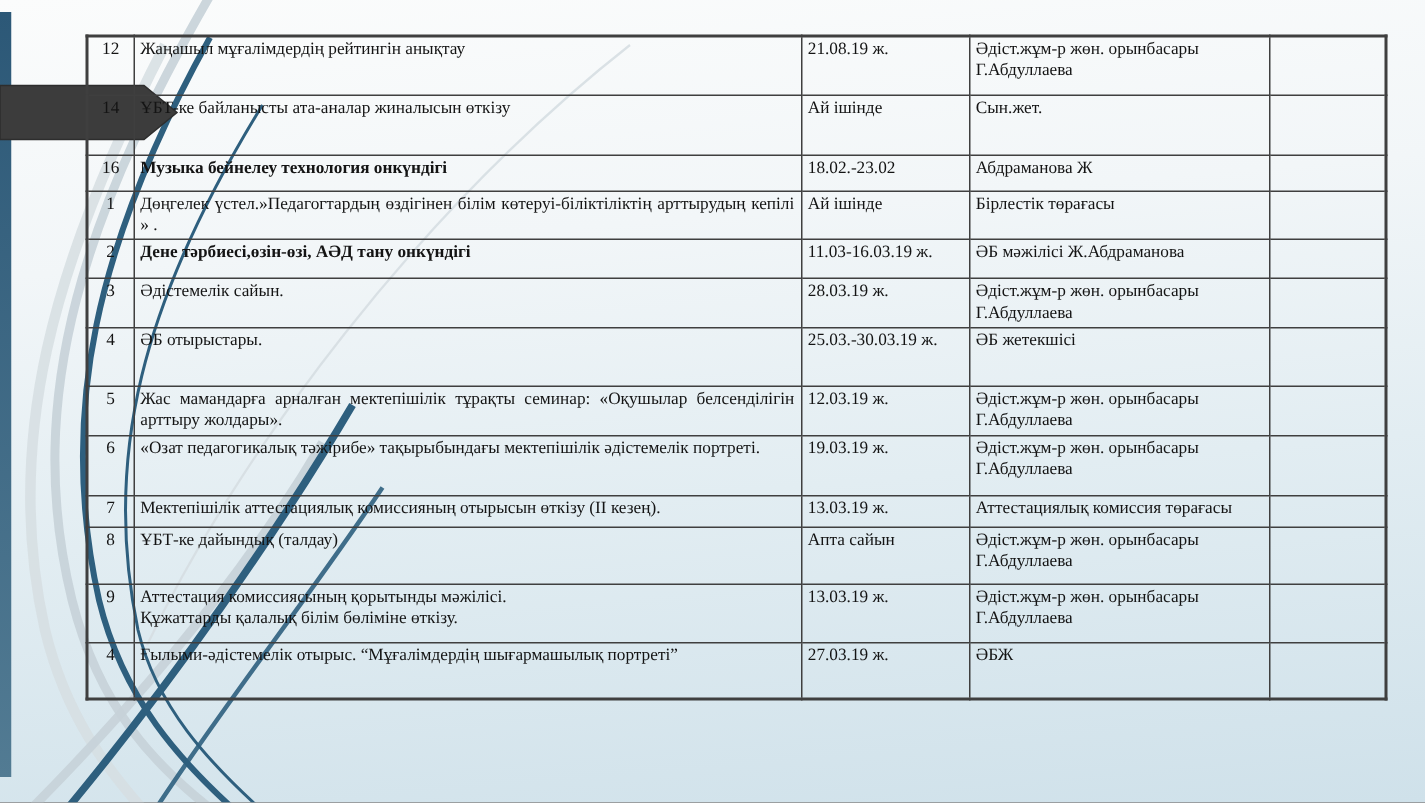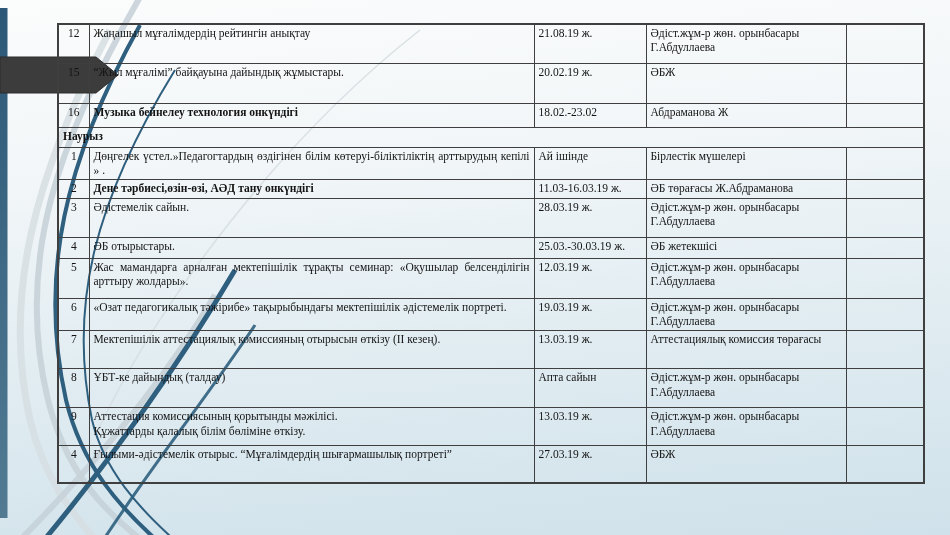--- a/index.html
+++ b/index.html
@@ -91,48 +91,45 @@
     <tbody>
         <tr>
           <td class="num">12</td>
           <td class="activity">Жаңашыл мұғалімдердің рейтингін анықтау</td>
           <td class="date">21.08.19 ж.</td>
           <td class="resp">Әдіст.жұм-р жөн. орынбасары
 Г.Абдуллаева</td>
           <td class="note"></td>
         </tr>
         <tr>
-          <td class="num">15</td>
-          <td class="activity">“Жыл мұғалімі” байқауына дайындық жұмыстары.</td>
-          <td class="date">20.02.19 ж.</td>
-          <td class="resp">ӘБЖ</td>
+          <td class="num">14</td>
+          <td class="activity">ҰБТ-ке байланысты ата-аналар жиналысын өткізу</td>
+          <td class="date">Ай ішінде</td>
+          <td class="resp">Сын.жет.</td>
           <td class="note"></td>
         </tr>
         <tr>
           <td class="num">16</td>
           <td class="activity bold">Музыка бейнелеу технология  онкүндігі</td>
           <td class="date">18.02.-23.02</td>
           <td class="resp">Абдраманова Ж</td>
           <td class="note"></td>
         </tr>
         <tr>
-          <td colspan="5" class="section-cell">Наурыз</td>
-        </tr>
-        <tr>
           <td class="num">1</td>
           <td class="activity">Дөңгелек үстел.»Педагогтардың өздігінен білім көтеруі-біліктіліктің арттырудың кепілі » .</td>
           <td class="date">Ай ішінде</td>
-          <td class="resp">Бірлестік мүшелері</td>
+          <td class="resp">Бірлестік төрағасы</td>
           <td class="note"></td>
         </tr>
         <tr>
           <td class="num">2</td>
           <td class="activity bold"> Дене тәрбиесі,өзін-өзі, АӘД тану онкүндігі</td>
           <td class="date">11.03-16.03.19 ж.</td>
-          <td class="resp">ӘБ төрағасы Ж.Абдраманова</td>
+          <td class="resp">ӘБ мәжілісі Ж.Абдраманова</td>
           <td class="note"></td>
         </tr>
         <tr>
           <td class="num">3</td>
           <td class="activity">Әдістемелік сайын.</td>
           <td class="date">28.03.19 ж.</td>
           <td class="resp">Әдіст.жұм-р жөн. орынбасары
 Г.Абдуллаева</td>
           <td class="note"></td>
         </tr>

